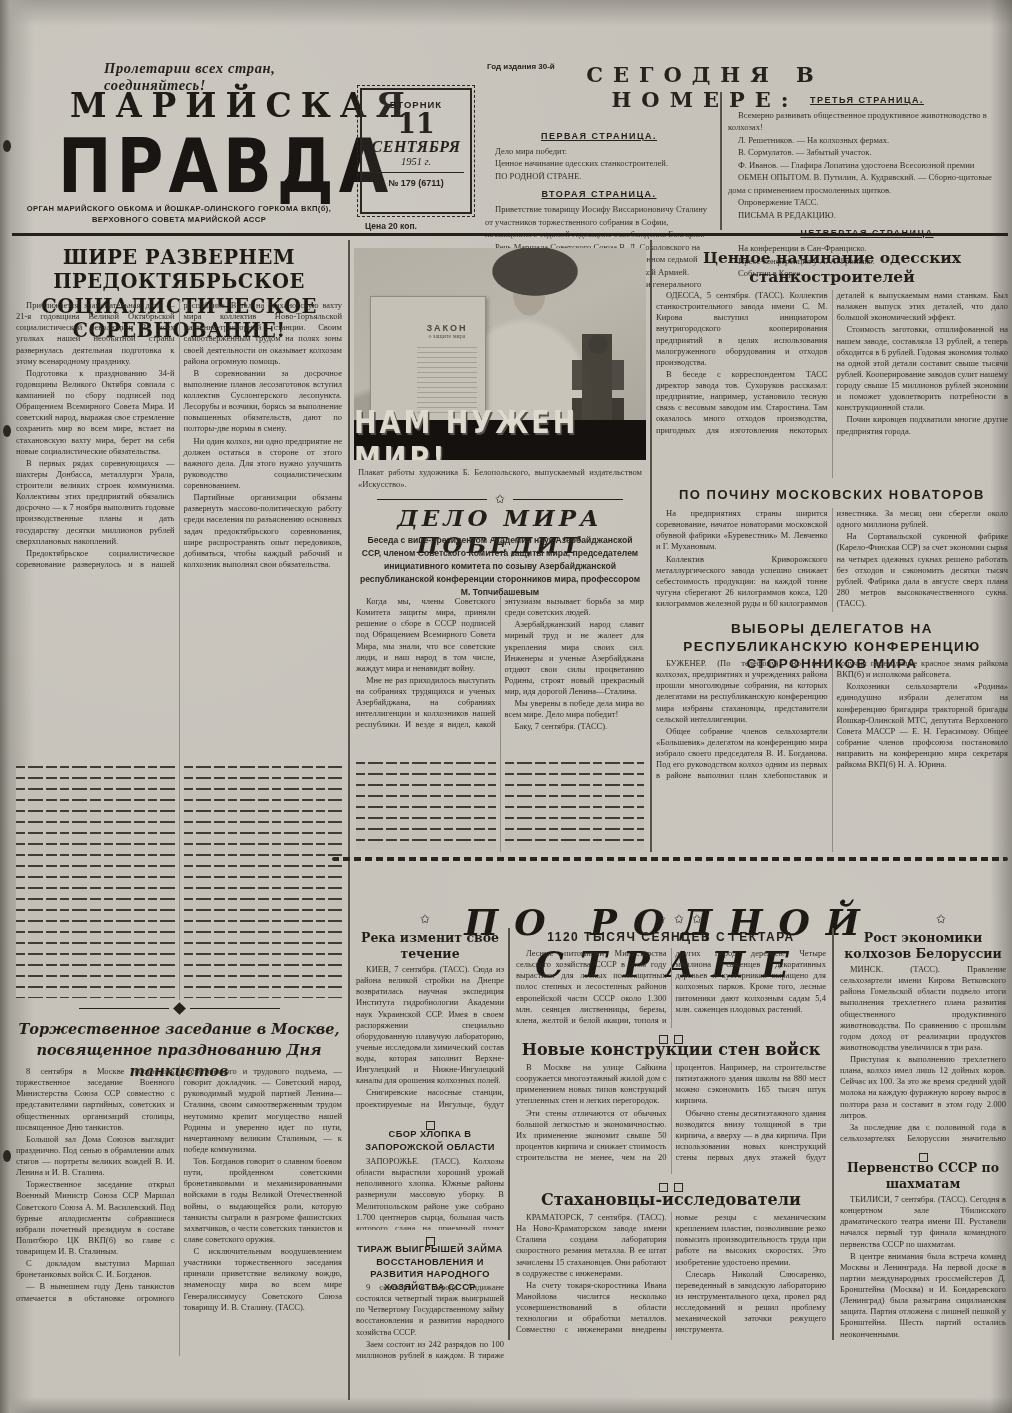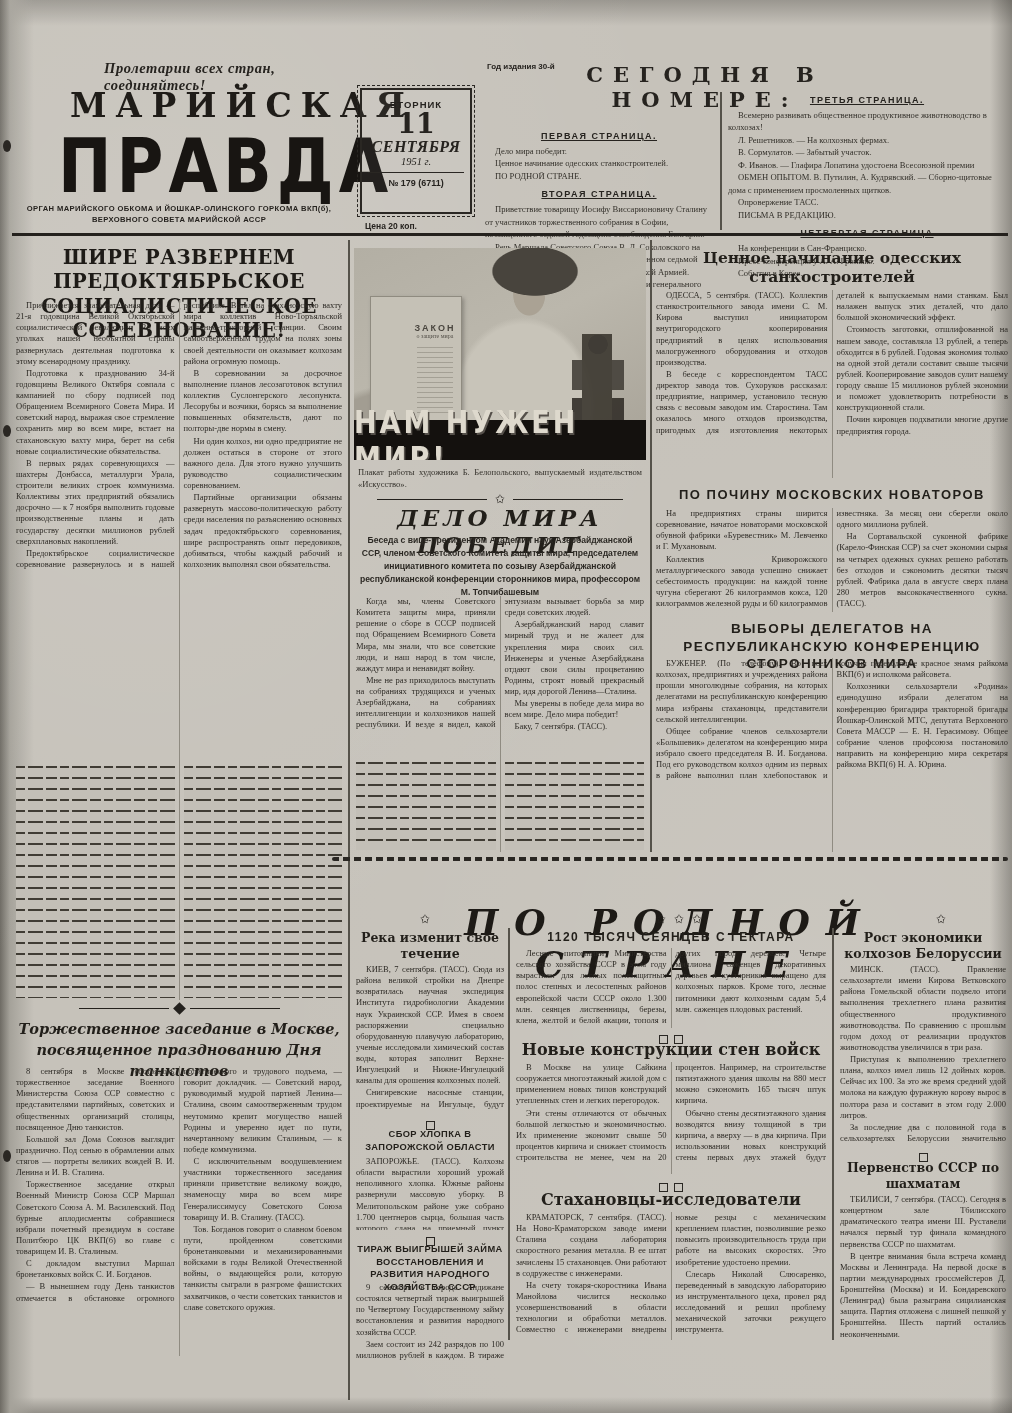--- a/index.html
+++ b/index.html
@@ -64,21 +64,21 @@
   .star{font-size:12px;margin:0 8px;color:#24211d;}
   .wavy{height:4px;background:repeating-linear-gradient(90deg,#2a2723 0 7px, rgba(0,0,0,0) 7px 11px);border-radius:2px;}
   
   .poster{background:
       radial-gradient(ellipse 70px 40px at 62% 11%, #48443d 60%, rgba(0,0,0,0) 62%),
       radial-gradient(ellipse 26px 34px at 60% 22%, #aaa294 60%, rgba(0,0,0,0) 63%),
       radial-gradient(ellipse 120px 150px at 58% 75%, #c8c4b9 55%, rgba(0,0,0,0) 60%),
       radial-gradient(ellipse 200px 120px at 20% 95%, #a29d92 50%, rgba(0,0,0,0) 56%),
       linear-gradient(155deg, #b3afa4 0%, #bbb7ac 45%, #a7a297 100%);
       overflow:hidden;}
-  .zakon{position:absolute;left:16px;top:48px;width:92px;height:132px;background:#c5c1b6;border:1px solid #8f8b80;
+  .zakon{position:absolute;left:16px;top:48px;width:116px;height:132px;background:#c5c1b6;border:1px solid #8f8b80;
          box-shadow:2px 2px 4px rgba(0,0,0,.25);text-align:center;padding-top:26px;box-sizing:border-box;padding-left:38px;}
   .zakon .zt{font-family:"Liberation Sans",sans-serif;font-weight:bold;font-size:9px;letter-spacing:2px;color:#4a463f;}
   .zakon .zs{font-size:6px;color:#55514a;}
   .zakon .zlines{margin:8px 8px 0;height:70px;background:repeating-linear-gradient(180deg,#8d897e 0 1px, rgba(0,0,0,0) 1px 5px);opacity:.6;}
   .instrument{position:absolute;right:22px;top:86px;width:52px;height:130px;
       background:
         radial-gradient(circle 10px at 50% 8%, #34302a 95%, rgba(0,0,0,0)),
         linear-gradient(90deg, rgba(0,0,0,0) 0 10px, #3c3830 10px 40px, rgba(0,0,0,0) 40px),
         linear-gradient(180deg, rgba(0,0,0,0) 0 26px, #45413a 26px 56px, rgba(0,0,0,0) 56px 64px, #332f29 64px 100%);
       opacity:.9;}
@@ -183,22 +183,22 @@
     <div class="h-ital"><span>Торжественное заседание в Москве,</span><br>
     <span>посвященное празднованию Дня танкистов</span></div>
   </div>
   <div class="abs body2" style="left:16px;top:1066px;width:326px;height:290px;">
     <div>
         <p class="p">8 сентября в Москве состоялось торжественное заседание Военного Министерства Союза ССР совместно с представителями партийных, советских и общественных организаций столицы, посвященное Дню танкистов.</p>
         <p class="p">Большой зал Дома Союзов выглядит празднично. Под сенью в обрамлении алых стягов — портреты великих вождей В. И. Ленина и И. В. Сталина.</p>
         <p class="p">Торжественное заседание открыл Военный Министр Союза ССР Маршал Советского Союза А. М. Василевский. Под бурные аплодисменты собравшиеся избрали почетный президиум в составе Политбюро ЦК ВКП(б) во главе с товарищем И. В. Сталиным.</p>
         <p class="p">С докладом выступил Маршал бронетанковых войск С. И. Богданов.</p>
         <p class="p">— В нынешнем году День танкистов отмечается в обстановке огромного политического и трудового подъема, — говорит докладчик. — Советский народ, руководимый мудрой партией Ленина—Сталина, своим самоотверженным трудом неутомимо крепит могущество нашей Родины и уверенно идет по пути, начертанному великим Сталиным, — к победе коммунизма.</p>
+        <p class="p">Тов. Богданов говорит о славном боевом пути, пройденном советскими бронетанковыми и механизированными войсками в годы Великой Отечественной войны, о выдающейся роли, которую танкисты сыграли в разгроме фашистских захватчиков, о чести советских танкистов и славе советского оружия.</p>
         <p class="p">С исключительным воодушевлением участники торжественного заседания приняли приветствие великому вождю, знаменосцу мира во всем мире Генералиссимусу Советского Союза товарищу И. В. Сталину. (ТАСС).</p>
-        <p class="p">Тов. Богданов говорит о славном боевом пути, пройденном советскими бронетанковыми и механизированными войсками в годы Великой Отечественной войны, о выдающейся роли, которую танкисты сыграли в разгроме фашистских захватчиков, о чести советских танкистов и славе советского оружия.</p>
       </div>
   </div>
 
   <div class="abs poster" style="left:354px;top:248px;width:292px;height:212px;">
     <div class="zakon">
       <div class="zt">ЗАКОН</div>
       <div class="zs">о защите мира</div>
       <div class="zlines"></div>
     </div>
     <div class="instrument"></div>

